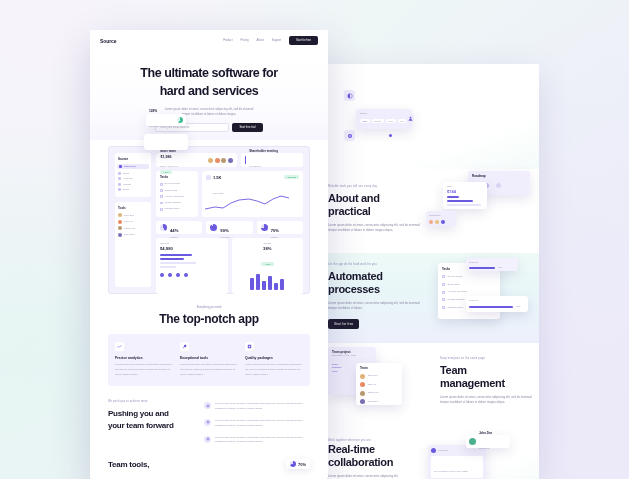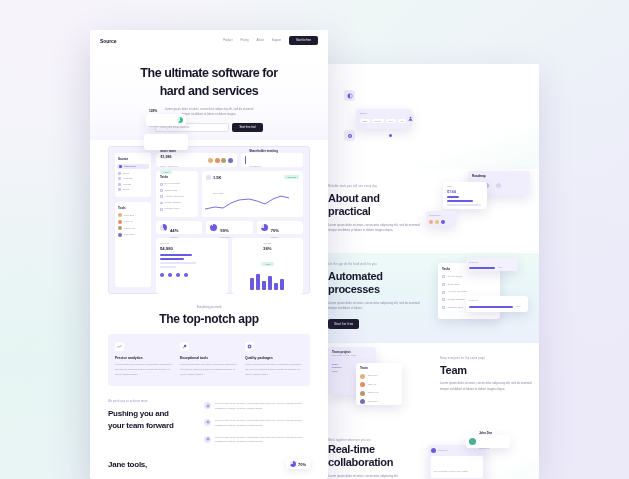--- a/index.html
+++ b/index.html
@@ -229,20 +229,21 @@
         <span class="bar" style="width:44px;"></span>
         <span class="tiny" style="font-size:2.2px;">82%</span>
       </div>
     </div>
   </div>
 
   <div class="rs-sec sec-white" style="height:88px;">
     <div style="position:absolute;left:112px;top:14px;width:92px;">
       <div class="eyebrow">Keep everyone on the same page</div>
       <div class="rs-h" style="margin-top:3px;">Team</div>
+      <div class="rs-h">management</div>
       <div class="rs-p">Lorem ipsum dolor sit amet, consectetur adipiscing elit, sed do eiusmod tempor incididunt ut labore et dolore magna aliqua.</div>
     </div>
     <div class="floatcard" style="left:0px;top:4px;width:48px;height:48px;padding:3px 4px;background:#f0eefc;">
       <div class="tiny-d" style="font-size:3px;">Team project</div>
       <div class="tiny" style="font-size:2.2px;">First sprint for Q3 – 2024</div>
       <div style="margin-top:5px;">
         <div class="tiny" style="font-size:2.3px;color:#6a5ae0;">Share</div>
         <div class="tiny" style="font-size:2.3px;color:#6a5ae0;">Distribute</div>
         <div class="tiny" style="font-size:2.3px;color:#6a5ae0;">Tools</div>
       </div>
@@ -562,19 +563,19 @@
             <svg width="4" height="4" viewBox="0 0 16 16">
               <path d="M8 3v10M3 8h10" stroke="#6a5ae0" stroke-width="2.4" stroke-linecap="round"></path>
             </svg>
           </span>
           <span class="b-tx">Lorem ipsum dolor sit amet, consectetur adipiscing elit, sed do eiusmod tempor incididunt ut labore et dolore magna aliqua.</span>
         </div>
       </div>
   </div>
 
   <div id="moretools">
-    <div class="mt-h">Jane tools,</div>
+    <div class="mt-h">Team tools,</div>
     <div class="mt-badge">
       <span class="donut" style="width:6px;height:6px;background:conic-gradient(#6a5ae0 0 70%, #e3dffb 70% 100%);"></span>
       <span class="mt-n">70%</span>
     </div>
   </div>
 </div>
 
 </body></html>

